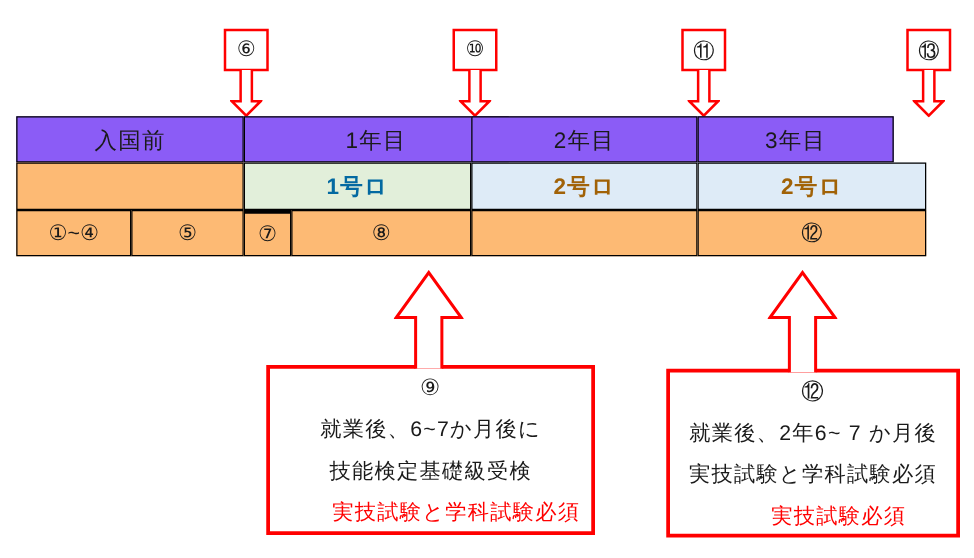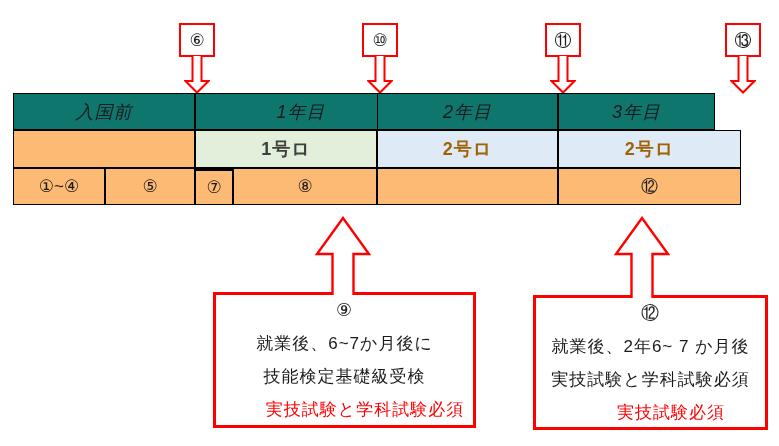--- a/index.html
+++ b/index.html
@@ -7,23 +7,23 @@
     position:relative; width:779px; height:446px; background:#ffffff;
     font-family:"Liberation Sans","DejaVu Sans",sans-serif; overflow:hidden;
     color:#1a1a1a;
   }
   
   .cell {
     position:absolute; box-sizing:border-box; border:1px solid #000000;
     display:flex; align-items:center; justify-content:center;
     font-size:18px; letter-spacing:1px; background:#fdba74;
   }
-  .hdr   { background:#0f766e;font-style:italic; }
+  .hdr   { background:#8b5cf6; }
   .phase { font-weight:bold; }
-  .phase-green { background:#E2EFDA; color:#404040; }
+  .phase-green { background:#E2EFDA; color:#0369a1; }
   .phase-blue  { background:#DEEBF7; color:#a16207; }
   .stage-row   { font-size:17px; letter-spacing:0; }
   .thick-top   { border-top:3px solid #000000; }
   
   .marker-box {
     position:absolute; box-sizing:border-box; top:23px; width:36px; height:34px;
     border:2px solid #FF0000; background:#ffffff;
     display:flex; align-items:center; justify-content:center; font-size:17px;
   }
   .arrow-svg { position:absolute; }

